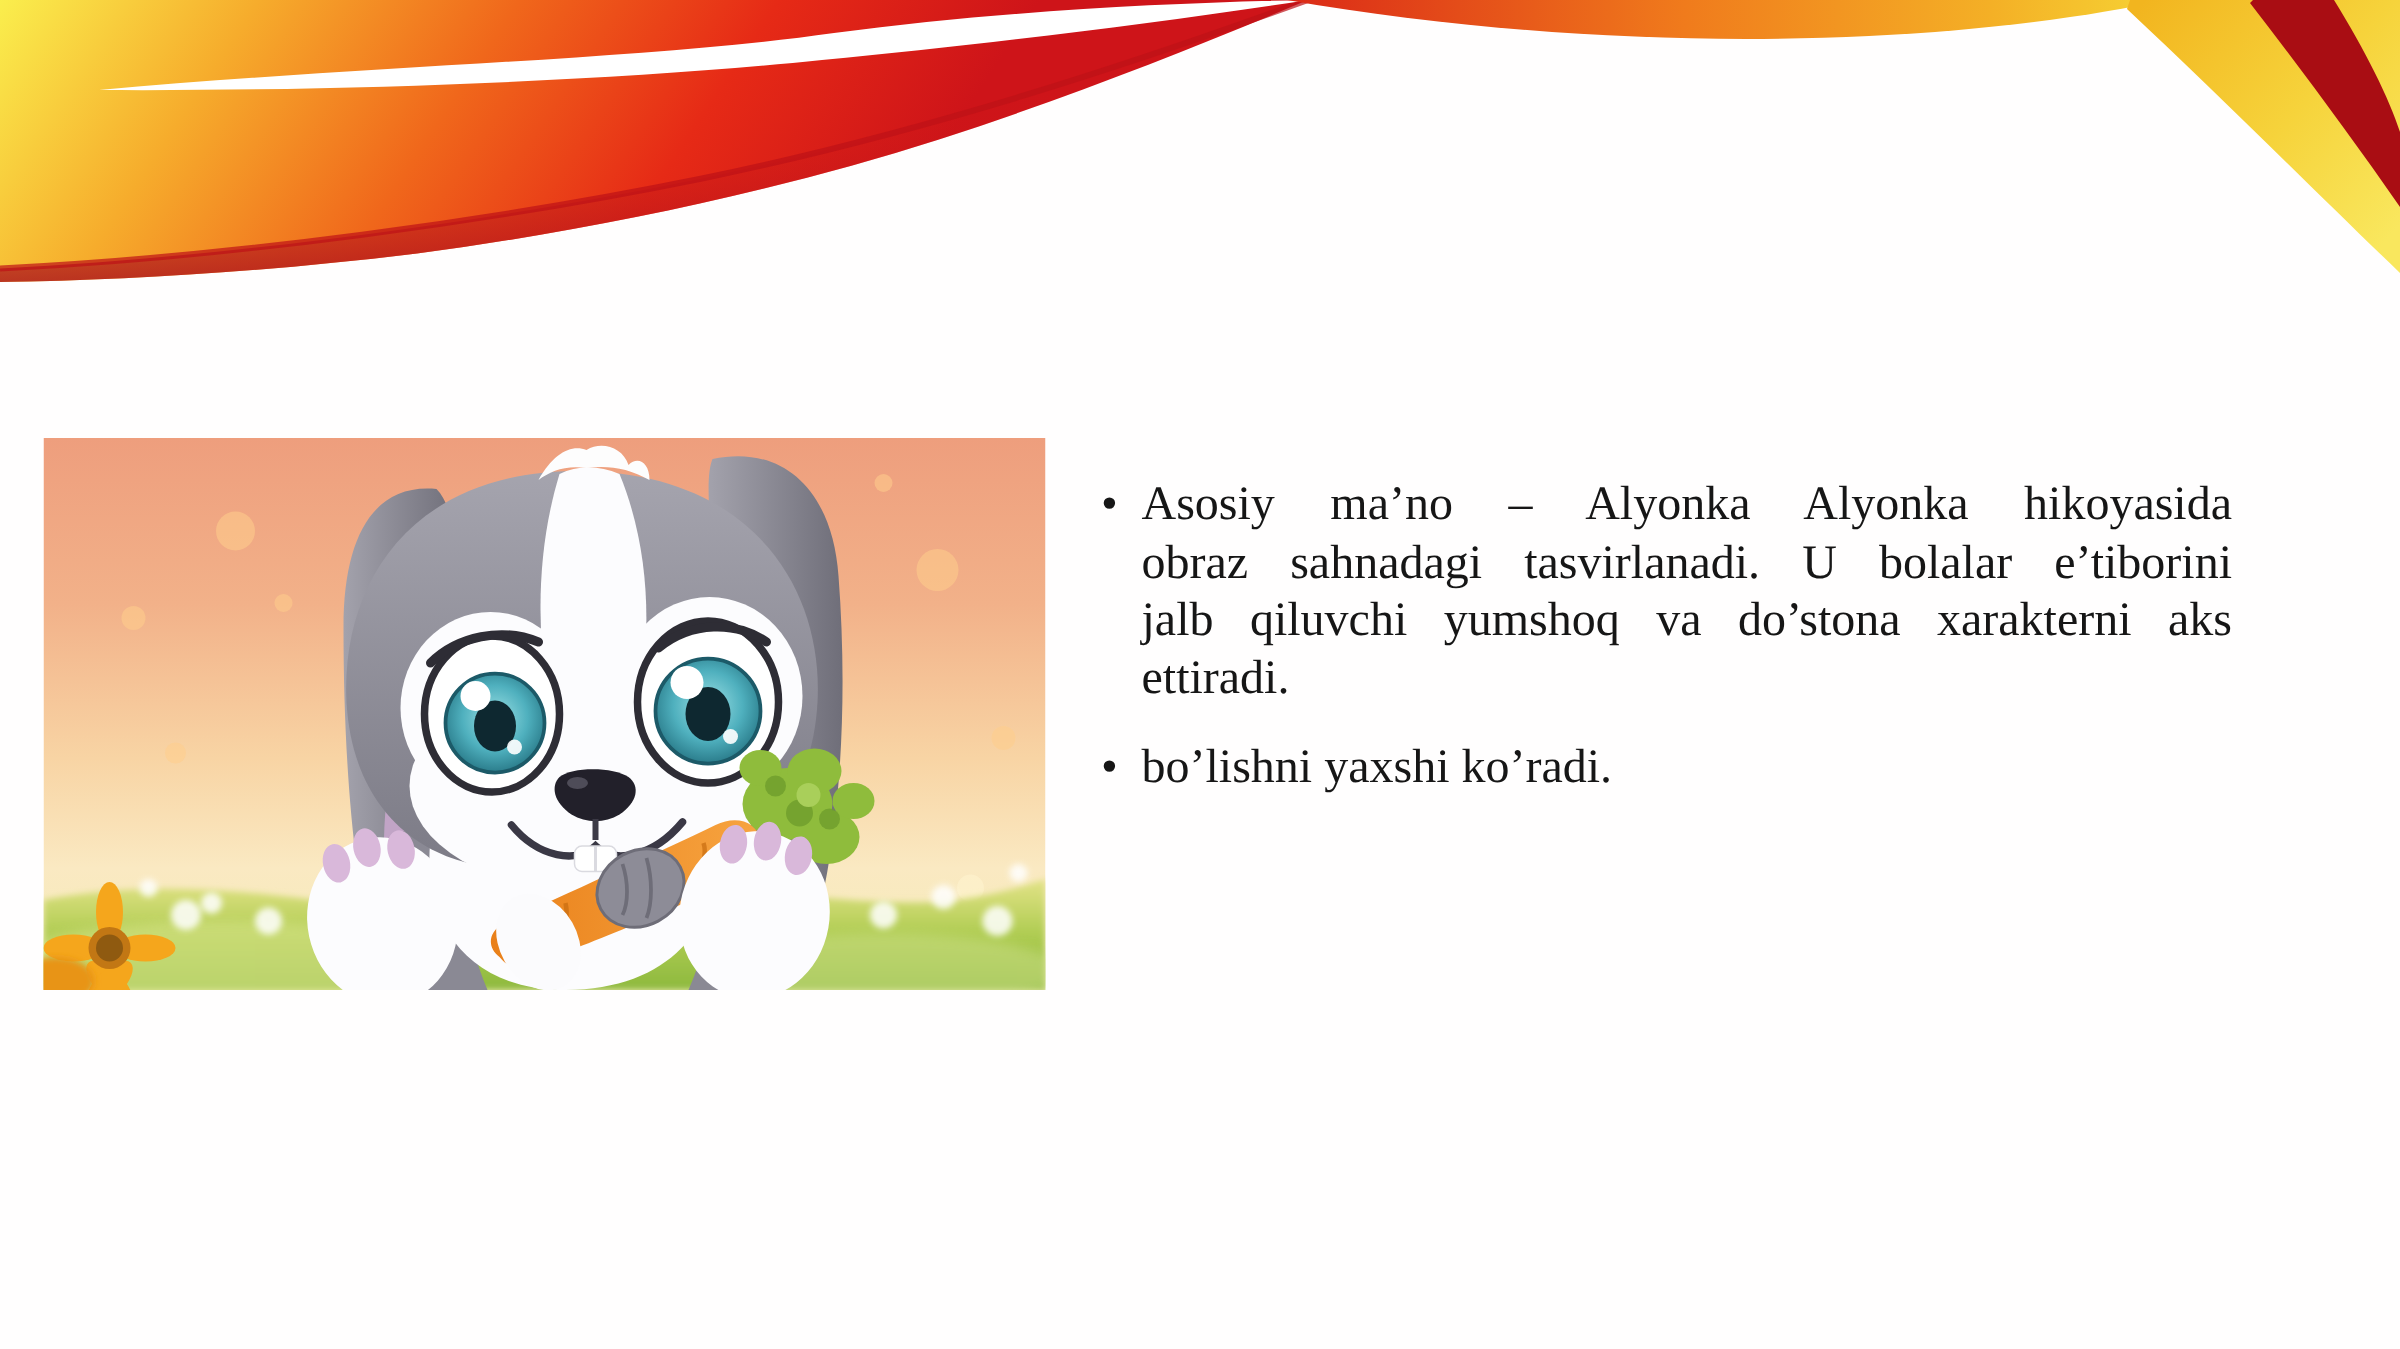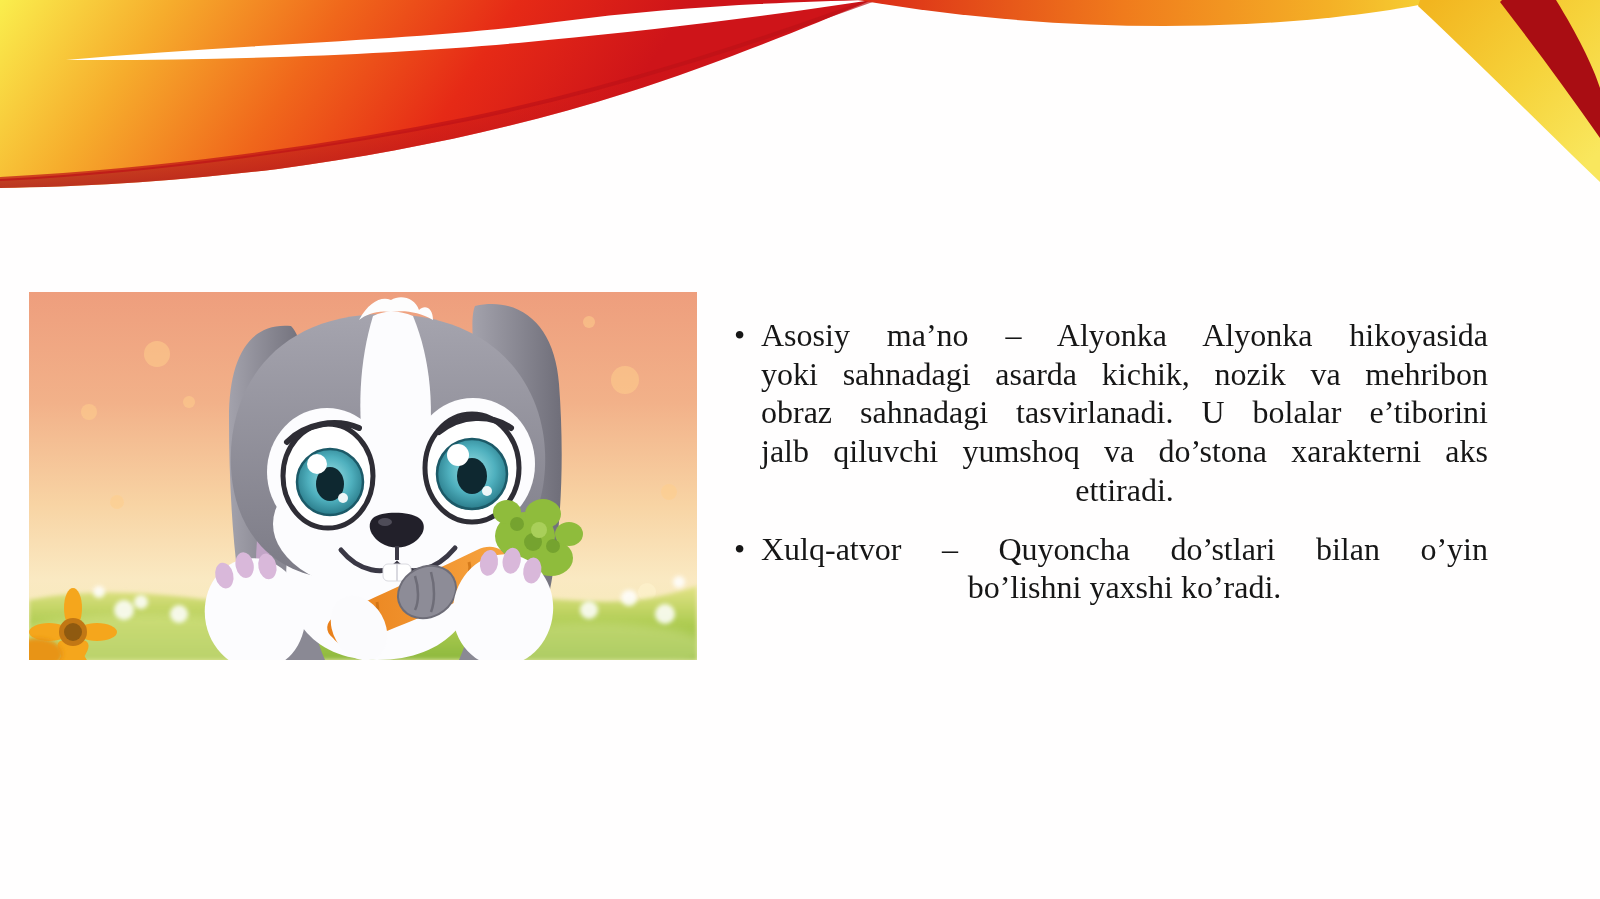--- a/index.html
+++ b/index.html
@@ -11,21 +11,21 @@
   .slide{position:relative;width:1600px;height:899px;background:#fffefe;}
   .ribbon{position:absolute;top:0;left:0;width:1600px;height:260px;display:block;}
   .bunny{position:absolute;left:29px;top:292px;width:668px;height:368px;display:block;}
   .content{
     position:absolute;left:761px;top:316px;width:727px;
     color:#161616;font-size:32px;line-height:38.7px;
   }
   .bullet{position:relative;}
   .bullet + .bullet{margin-top:20px;}
   .marker{position:absolute;left:-27px;top:0px;}
-  .ln{text-align:center;white-space:normal;}
+  .ln{text-align:left;white-space:normal;}
   .ln.just{text-align:justify;text-align-last:justify;}
 </style>
 </head>
 <body>
 
 <div class="slide">
 
   <svg class="ribbon" viewBox="0 0 1600 260" xmlns="http://www.w3.org/2000/svg" aria-hidden="true">
     <defs>
       <linearGradient id="gWave" gradientUnits="userSpaceOnUse" x1="40" y1="-60" x2="520" y2="260">
@@ -230,28 +230,26 @@
         <ellipse cx="496" cy="274" rx="9" ry="13" fill="#D9B8DA"></ellipse>
       </g>
     </g>
   </svg>
 
   <div class="content">
     <div class="bullet">
       <span class="marker">•</span>
       <div>
         <div class="ln just">Asosiy ma’no – Alyonka Alyonka hikoyasida</div>
-        <div class="ln just">yoki sahnadagi asarda kichik, nozik va mehribon</div>
         <div class="ln just">obraz sahnadagi tasvirlanadi. U bolalar e’tiborini</div>
         <div class="ln just">jalb qiluvchi yumshoq va do’stona xarakterni aks</div>
         <div class="ln">ettiradi.</div>
       </div>
     </div>
     <div class="bullet">
       <span class="marker">•</span>
       <div>
-        <div class="ln just">Xulq-atvor – Quyoncha do’stlari bilan o’yin</div>
         <div class="ln">bo’lishni yaxshi ko’radi.</div>
       </div>
     </div>
   </div>
 
 </div>
 
 </body></html>

